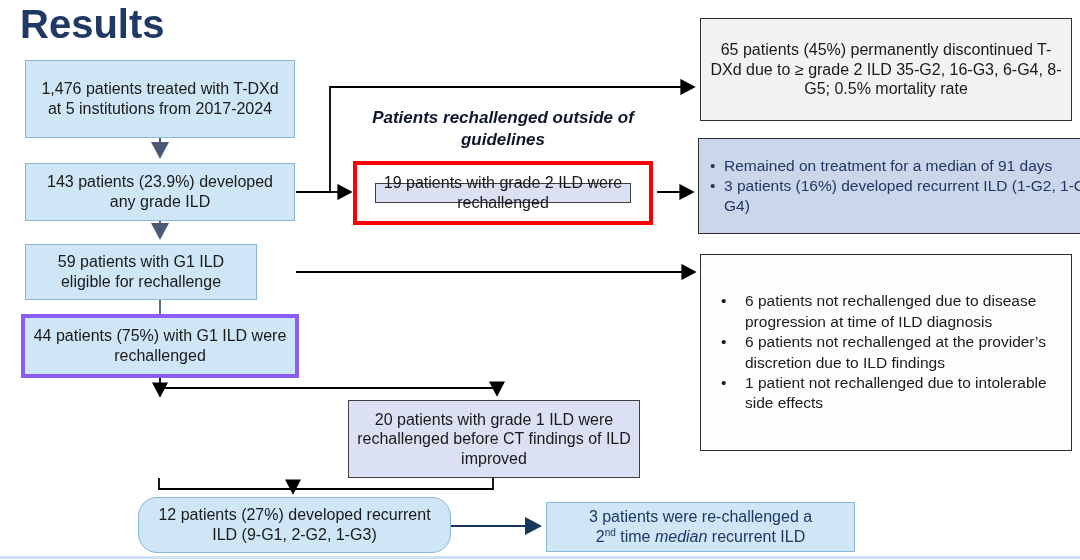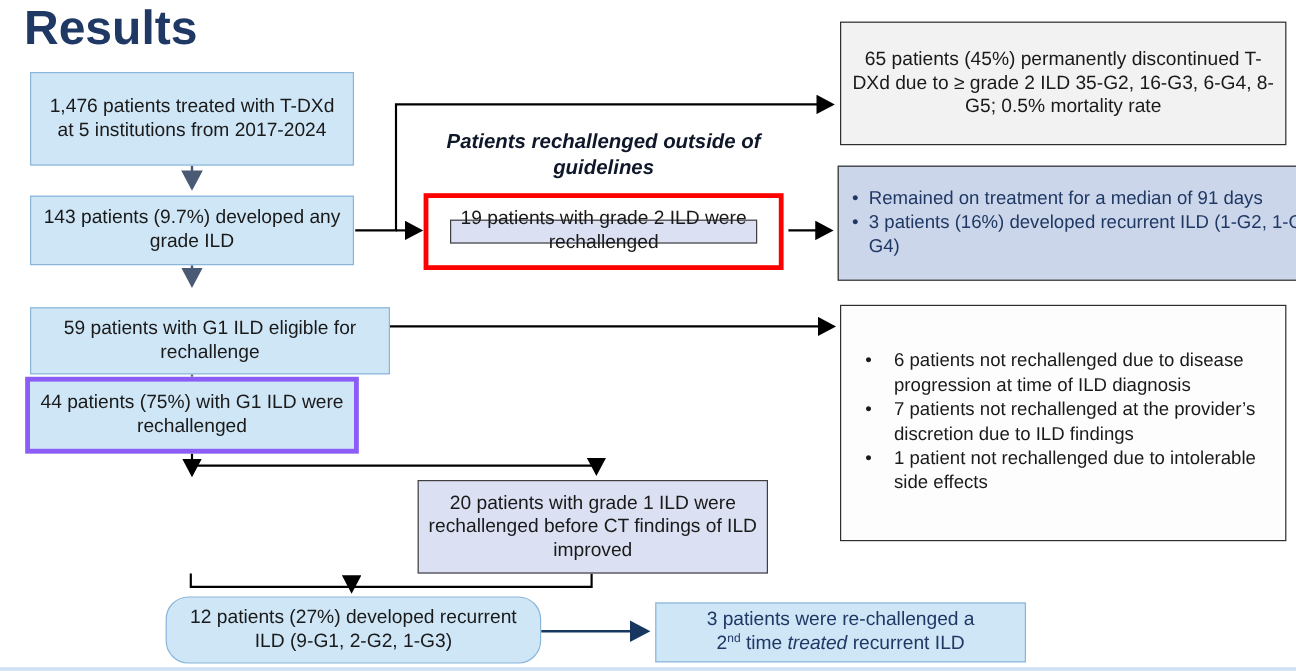--- a/index.html
+++ b/index.html
@@ -94,24 +94,24 @@
     <path d="M296,272 L694,272" stroke="#000" stroke-width="1.8" fill="none" marker-end="url(#mblack)"></path>
 
     <path d="M451,526 L539,526" stroke="#17375e" stroke-width="2" fill="none" marker-end="url(#mnavy)"></path>
   </svg>
 
   <div class="box blue" style="left:25px;top:60px;width:270px;height:78px;">
     <span>1,476 patients treated with T-DXd at 5 institutions from 2017-2024</span>
   </div>
 
   <div class="box blue" style="left:25px;top:163px;width:270px;height:58px;">
-    <span>143 patients (9.7%) developed any grade ILD</span>
+    <span>143 patients (23.9%) developed any grade ILD</span>
   </div>
 
-  <div class="box blue" style="left:25px;top:256px;width:300px;height:56px;">
+  <div class="box blue" style="left:25px;top:244px;width:232px;height:56px;">
     <span>59 patients with G1 ILD eligible for rechallenge</span>
   </div>
 
   <div class="box blue redframe" style="left:21px;top:314px;width:278px;height:64px;">
     <span>44 patients (75%) with G1 ILD were rechallenged</span>
   </div>
 
 
   <div id="annotation">Patients rechallenged outside of guidelines</div>
 
@@ -127,38 +127,38 @@
 
   <div class="box blue" style="left:138px;top:497px;width:313px;height:56px;border-radius:19px;">
     <span>12 patients (27%) developed recurrent ILD (9-G1, 2-G2, 1-G3)</span>
   </div>
 
   <div class="box blue navytext" style="left:546px;top:502px;width:309px;height:50px;flex-direction:column;">
     <div>
       <span>3 patients were re-challenged a</span>
     </div>
     <div>
-      <span>2</span><sup class="ord">nd</sup><span style="white-space:pre;"> time </span><span class="ital">treated</span><span style="white-space:pre;"> recurrent ILD</span>
+      <span>2</span><sup class="ord">nd</sup><span style="white-space:pre;"> time </span><span class="ital">median</span><span style="white-space:pre;"> recurrent ILD</span>
     </div>
   </div>
 
   <div class="box grayb" style="left:700px;top:18px;width:372px;height:103px;padding:4px 6px;">
     <span>65 patients (45%) permanently discontinued T-DXd due to ≥ grade 2 ILD 35-G2, 16-G3, 6-G4, 8-G5; 0.5% mortality rate</span>
   </div>
 
   <div class="box navytext" id="box-treatment" style="left:698px;top:138px;width:432px;height:96px;background:#ccd6ea;border:1.6px solid #2e2e2e;padding:6px 8px;">
     <ul class="bullets">
       <li>Remained on treatment for a median of 91 days</li>
       <li>3 patients (16%) developed recurrent ILD (1-G2, 1-G3, 1-G4)</li>
     </ul>
   </div>
 
   <div class="box whiteb" id="box-notrechal" style="left:700px;top:254px;width:372px;height:197px;padding:10px 8px;">
     <ul class="bullets">
       <li>6 patients not rechallenged due to disease progression at time of ILD diagnosis</li>
-      <li>7 patients not rechallenged at the provider’s discretion due to ILD findings</li>
+      <li>6 patients not rechallenged at the provider’s discretion due to ILD findings</li>
       <li>1 patient not rechallenged due to intolerable side effects</li>
     </ul>
   </div>
 
   <div id="bottom-rule"></div>
 
 </div>
 
 </body></html>

